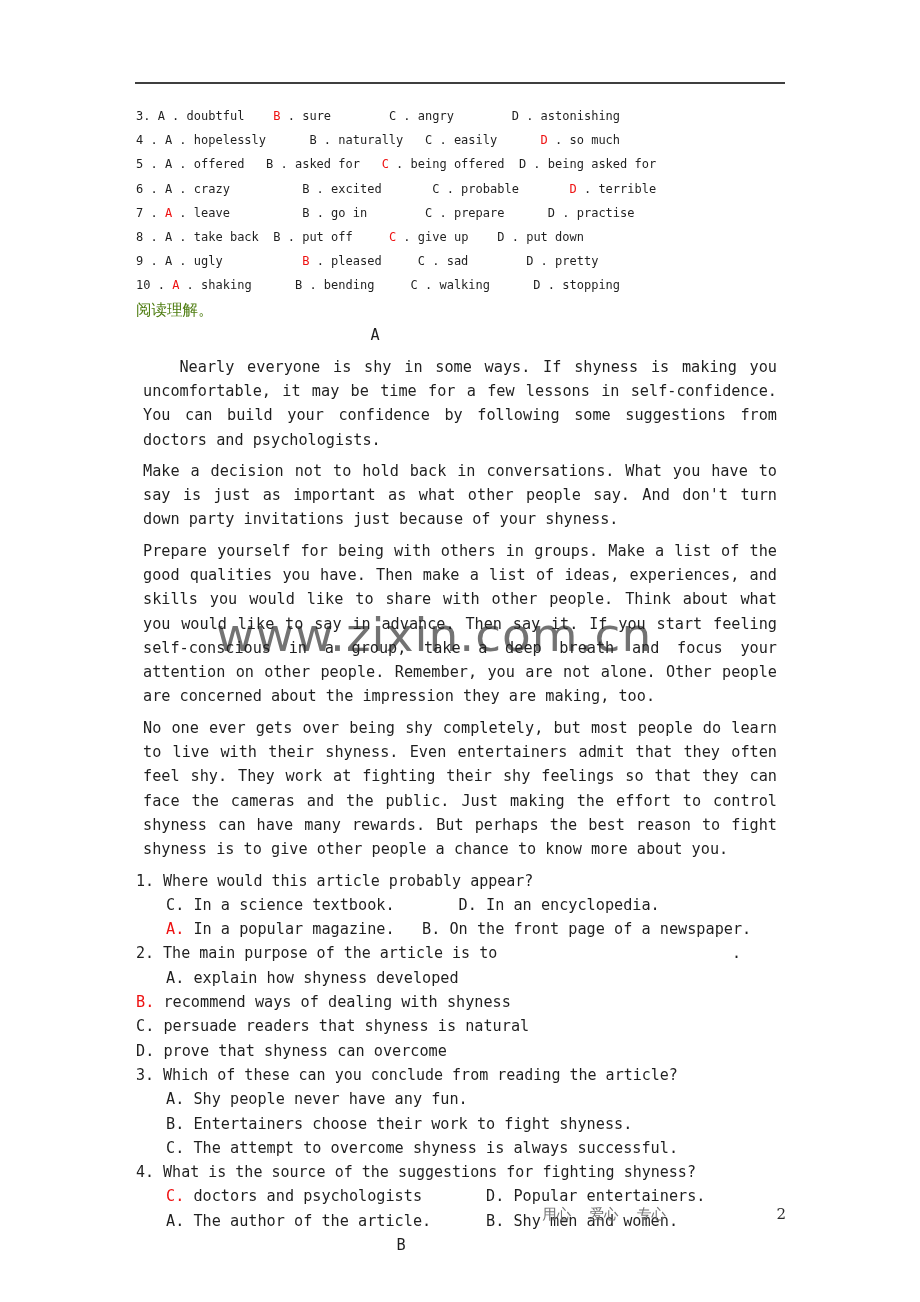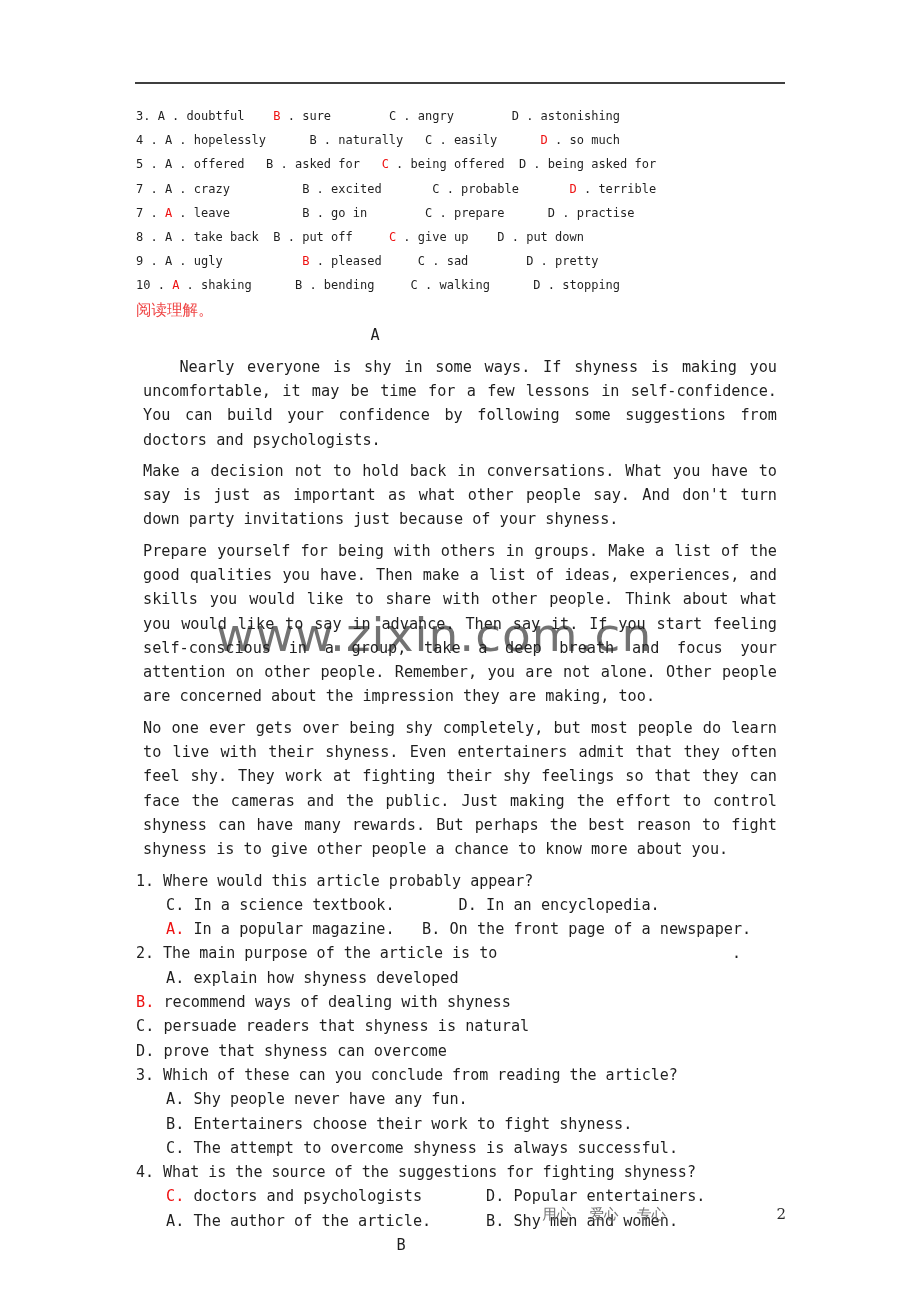--- a/index.html
+++ b/index.html
@@ -50,21 +50,21 @@
   }
 
   .red {
     color: #ee1111;
   }
 
   .cn-line {
     font-family: "DejaVu Sans", "Liberation Sans", sans-serif;
     font-size: 15.5px;
     line-height: 25px;
-    color: #ef4444;
+    color: #4d7c0f;
   }
 
   .section-letter {
     text-align: center;
     font-size: 15.2px;
     line-height: 25px;
     color: #1f1f1f;
   }
   .section-letter-a { padding-right: 170px; }
   .section-letter-b { padding-right: 118px; }
@@ -147,21 +147,21 @@
   <div class="header-rule"></div>
 
   <div class="watermark">www.zixin.com.cn</div>
 
   <div class="content">
 
     <div id="cloze-list">
         <div class="mc-line"><span>3. A . doubtful    </span><span class="red">B</span><span> . sure        C . angry        D . astonishing</span></div>
         <div class="mc-line"><span>4 . A . hopelessly      B . naturally   C . easily      </span><span class="red">D</span><span> . so much</span></div>
         <div class="mc-line"><span>5 . A . offered   B . asked for   </span><span class="red">C</span><span> . being offered  D . being asked for</span></div>
-        <div class="mc-line"><span>7 . A . crazy          B . excited       C . probable       </span><span class="red">D</span><span> . terrible</span></div>
+        <div class="mc-line"><span>6 . A . crazy          B . excited       C . probable       </span><span class="red">D</span><span> . terrible</span></div>
         <div class="mc-line"><span>7 . </span><span class="red">A</span><span> . leave          B . go in        C . prepare      D . practise</span></div>
         <div class="mc-line"><span>8 . A . take back  B . put off     </span><span class="red">C</span><span> . give up    D . put down</span></div>
         <div class="mc-line"><span>9 . A . ugly           </span><span class="red">B</span><span> . pleased     C . sad        D . pretty</span></div>
         <div class="mc-line"><span>10 . </span><span class="red">A</span><span> . shaking      B . bending     C . walking      D . stopping</span></div>
       </div>
 
     <div class="cn-line">阅读理解。</div>
 
     <div class="section-letter section-letter-a">A</div>
 

